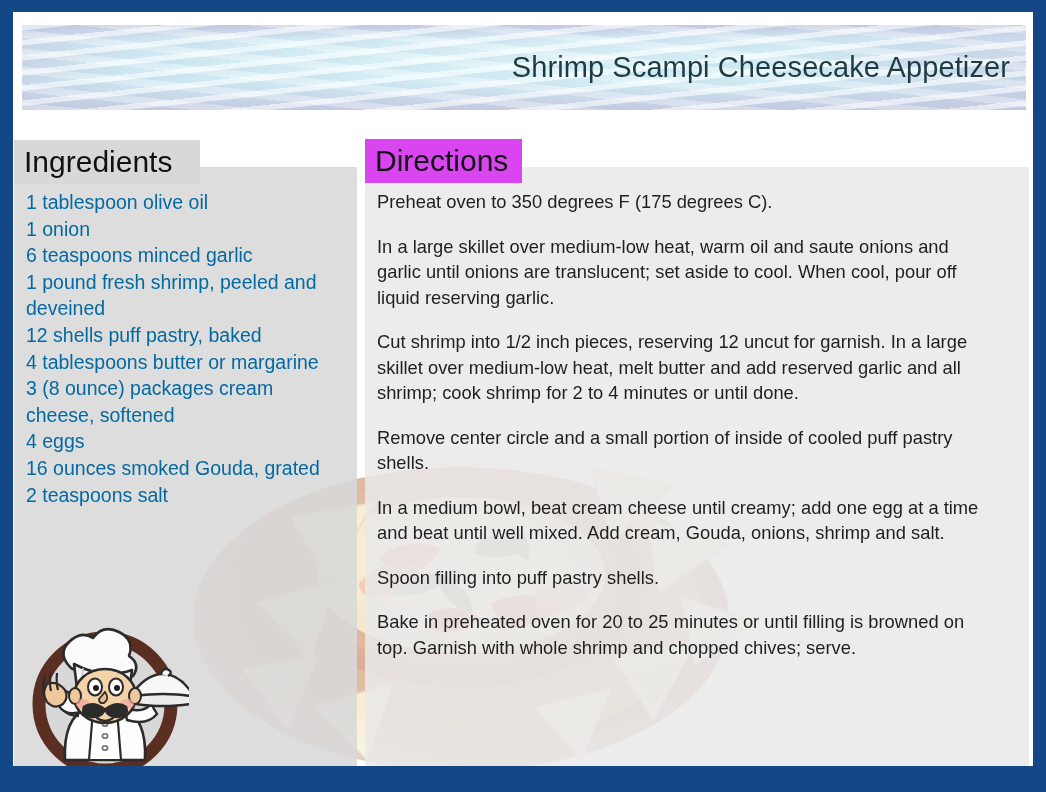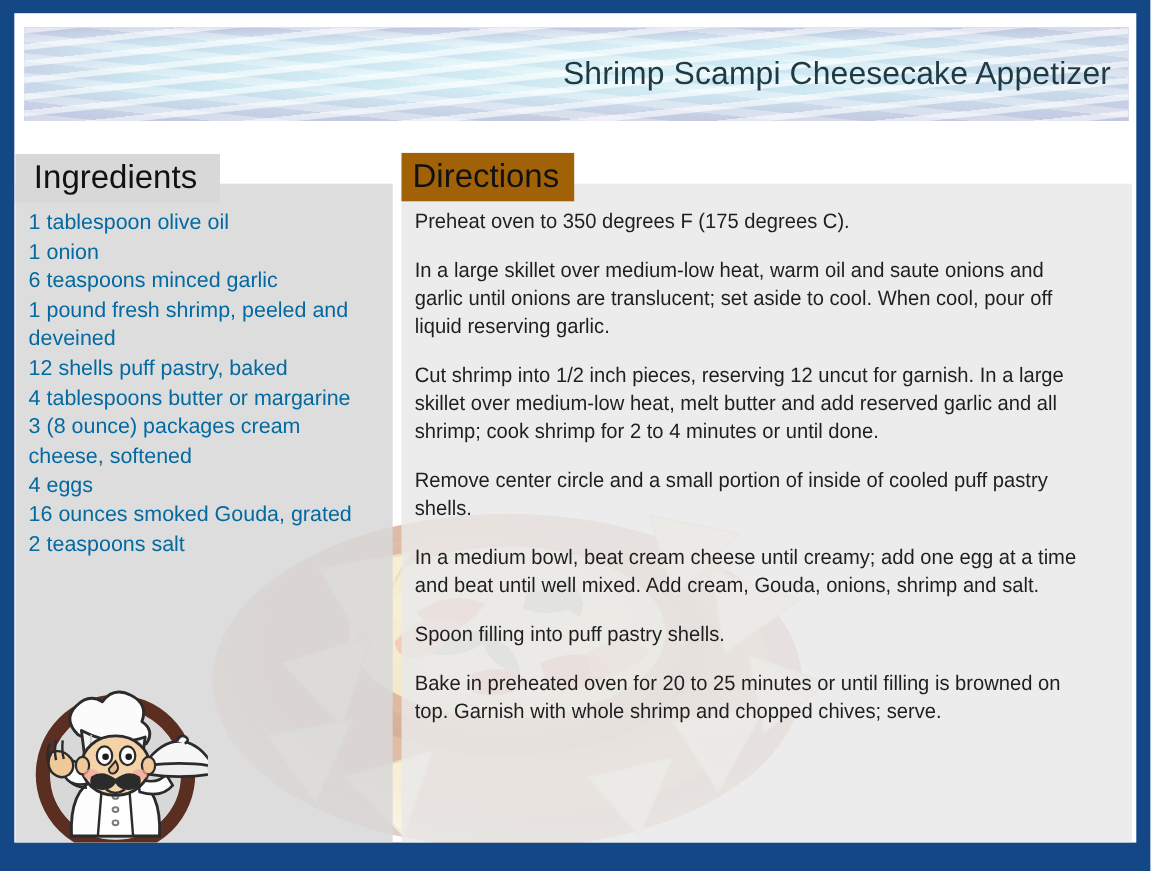--- a/index.html
+++ b/index.html
@@ -113,24 +113,23 @@
     position: absolute;
     top: -28px;
     left: 0;
     height: 44px;
     padding: 0 14px 0 10px;
     display: flex;
     align-items: center;
     font-size: 30px;
     color: #111111;
     box-sizing: border-box;
-    justify-content: center;
   }
   .col-ingredients .tab { background: #d8d8d8; min-width: 186px; top: -27px; }
-  .col-directions  .tab { background: #a16207; min-width: 156px; top: -28px; }
+  .col-directions  .tab { background: #d946ef; min-width: 156px; top: -28px; }
 
   .panel-content {
     position: absolute;
     left: 0; right: 0; top: 0;
     padding: 22px 12px 10px 12px;
     box-sizing: border-box;
   }
 
   
   .ing-list {

